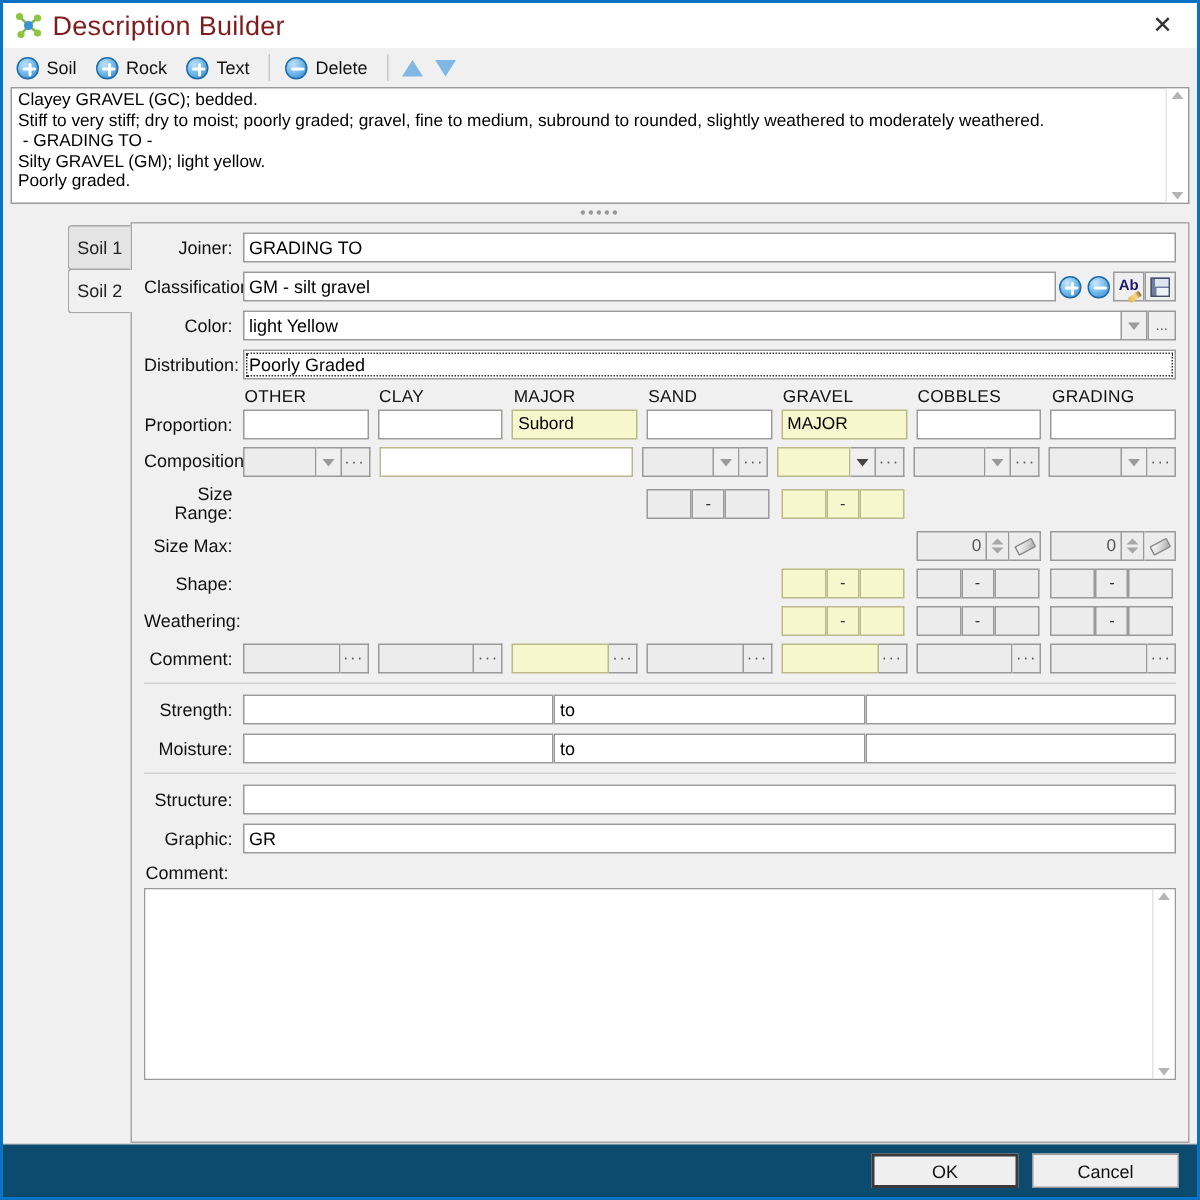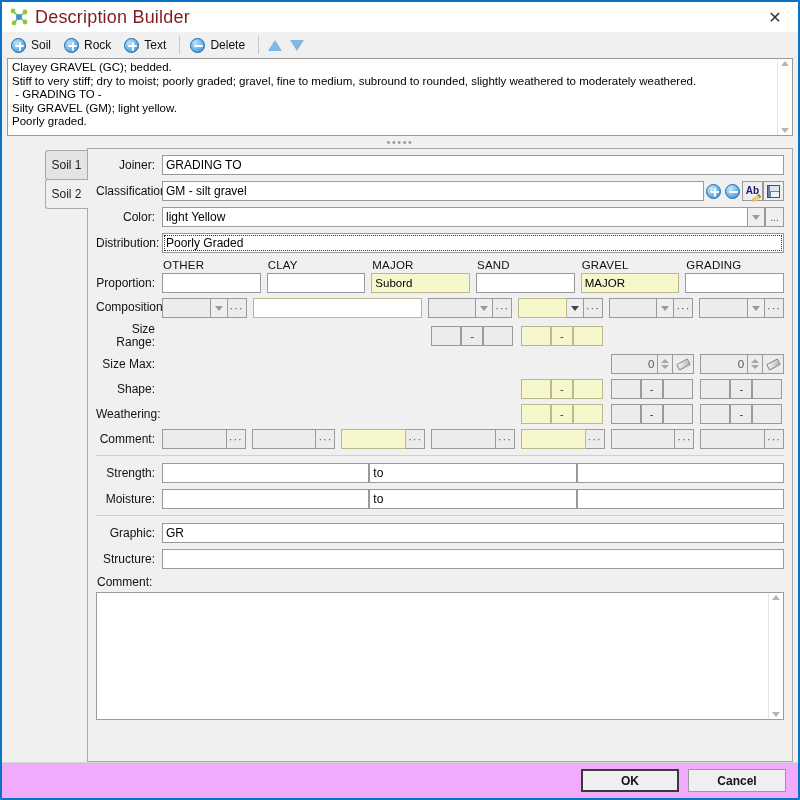--- a/index.html
+++ b/index.html
@@ -197,21 +197,21 @@
     transform:rotate(-28deg); border-radius:1px;
   }
   .sep-line { height:1px; background:#cfcfcf; margin:6px 0 7px 0; }
   
   .ta-wrap { display:flex; border:1px solid #9a9a9a; background:#fff; height:128px; }
   .ta { flex:1 1 auto; border:none; outline:none; resize:none; font-size:11.5px;
         padding:2px 4px; font-family:"Liberation Sans",sans-serif; }
   
   .footer {
     flex:0 0 36px; display:flex; align-items:center; justify-content:flex-end;
-    gap:9px; padding:0 12px 0 0; border-top:1px solid #d6d6d6; background:#f0abfc;font-weight:bold;
+    gap:9px; padding:0 12px 0 0; border-top:1px solid #d6d6d6; background:#0c4a6e;
   }
   .btn {
     width:98px; height:23px; border:1px solid #9a9a9a; background:#efefef;
     font-size:12px; cursor:pointer; font-family:"Liberation Sans",sans-serif;
     display:flex;align-items:center;justify-content:center; color:#111;
   }
   .btn.default { border:2px solid #3a3a3a; }
 </style>
 </head>
 <body>
@@ -345,20 +345,24 @@
           </div>
           <div class="col">
             <div class="hdr">SAND</div>
             <input class="cell-inp" value="" style="">
           </div>
           <div class="col">
             <div class="hdr">GRAVEL</div>
             <input class="cell-inp hl" value="MAJOR" style="">
           </div>
           <div class="col">
+            <div class="hdr">COBBLES</div>
+            <input class="cell-inp" value="" style="">
+          </div>
+          <div class="col">
             <div class="hdr">GRADING</div>
             <input class="cell-inp" value="" style="">
           </div>
         </div>
       </div>
 
       <div class="grid-row">
         <div class="lbl">Composition:</div>
         <div class="cols">
           <div class="col">
@@ -578,27 +582,27 @@
       <div class="row">
         <div class="lbl">Moisture:</div>
         <input class="inp" style="flex: 1 1 0px;" value="">
         <input class="inp" style="flex: 1 1 0px;" value="to">
         <input class="inp" style="flex: 1 1 0px;" value="">
       </div>
 
       <div class="sep-line"></div>
 
       <div class="row">
+        <div class="lbl">Structure:</div>
+        <input class="inp grow" value="" style="">
+      </div>
+
+      <div class="row">
         <div class="lbl">Graphic:</div>
         <input class="inp grow" value="GR" style="">
-      </div>
-
-      <div class="row">
-        <div class="lbl">Structure:</div>
-        <input class="inp grow" value="" style="">
       </div>
 
       <div style="margin-bottom:3px;">
         <span class="lbl" style="text-align:left;padding-left:1px;width:auto;display:inline-block;">Comment:</span>
       </div>
       <div class="ta-wrap">
         <textarea class="ta" style=""></textarea>
         <div class="vscroll" style="position:relative;border-left:1px solid #e4e4e4;">
           <span class="sc-arrow up"></span>
           <span class="sc-arrow down"></span>

